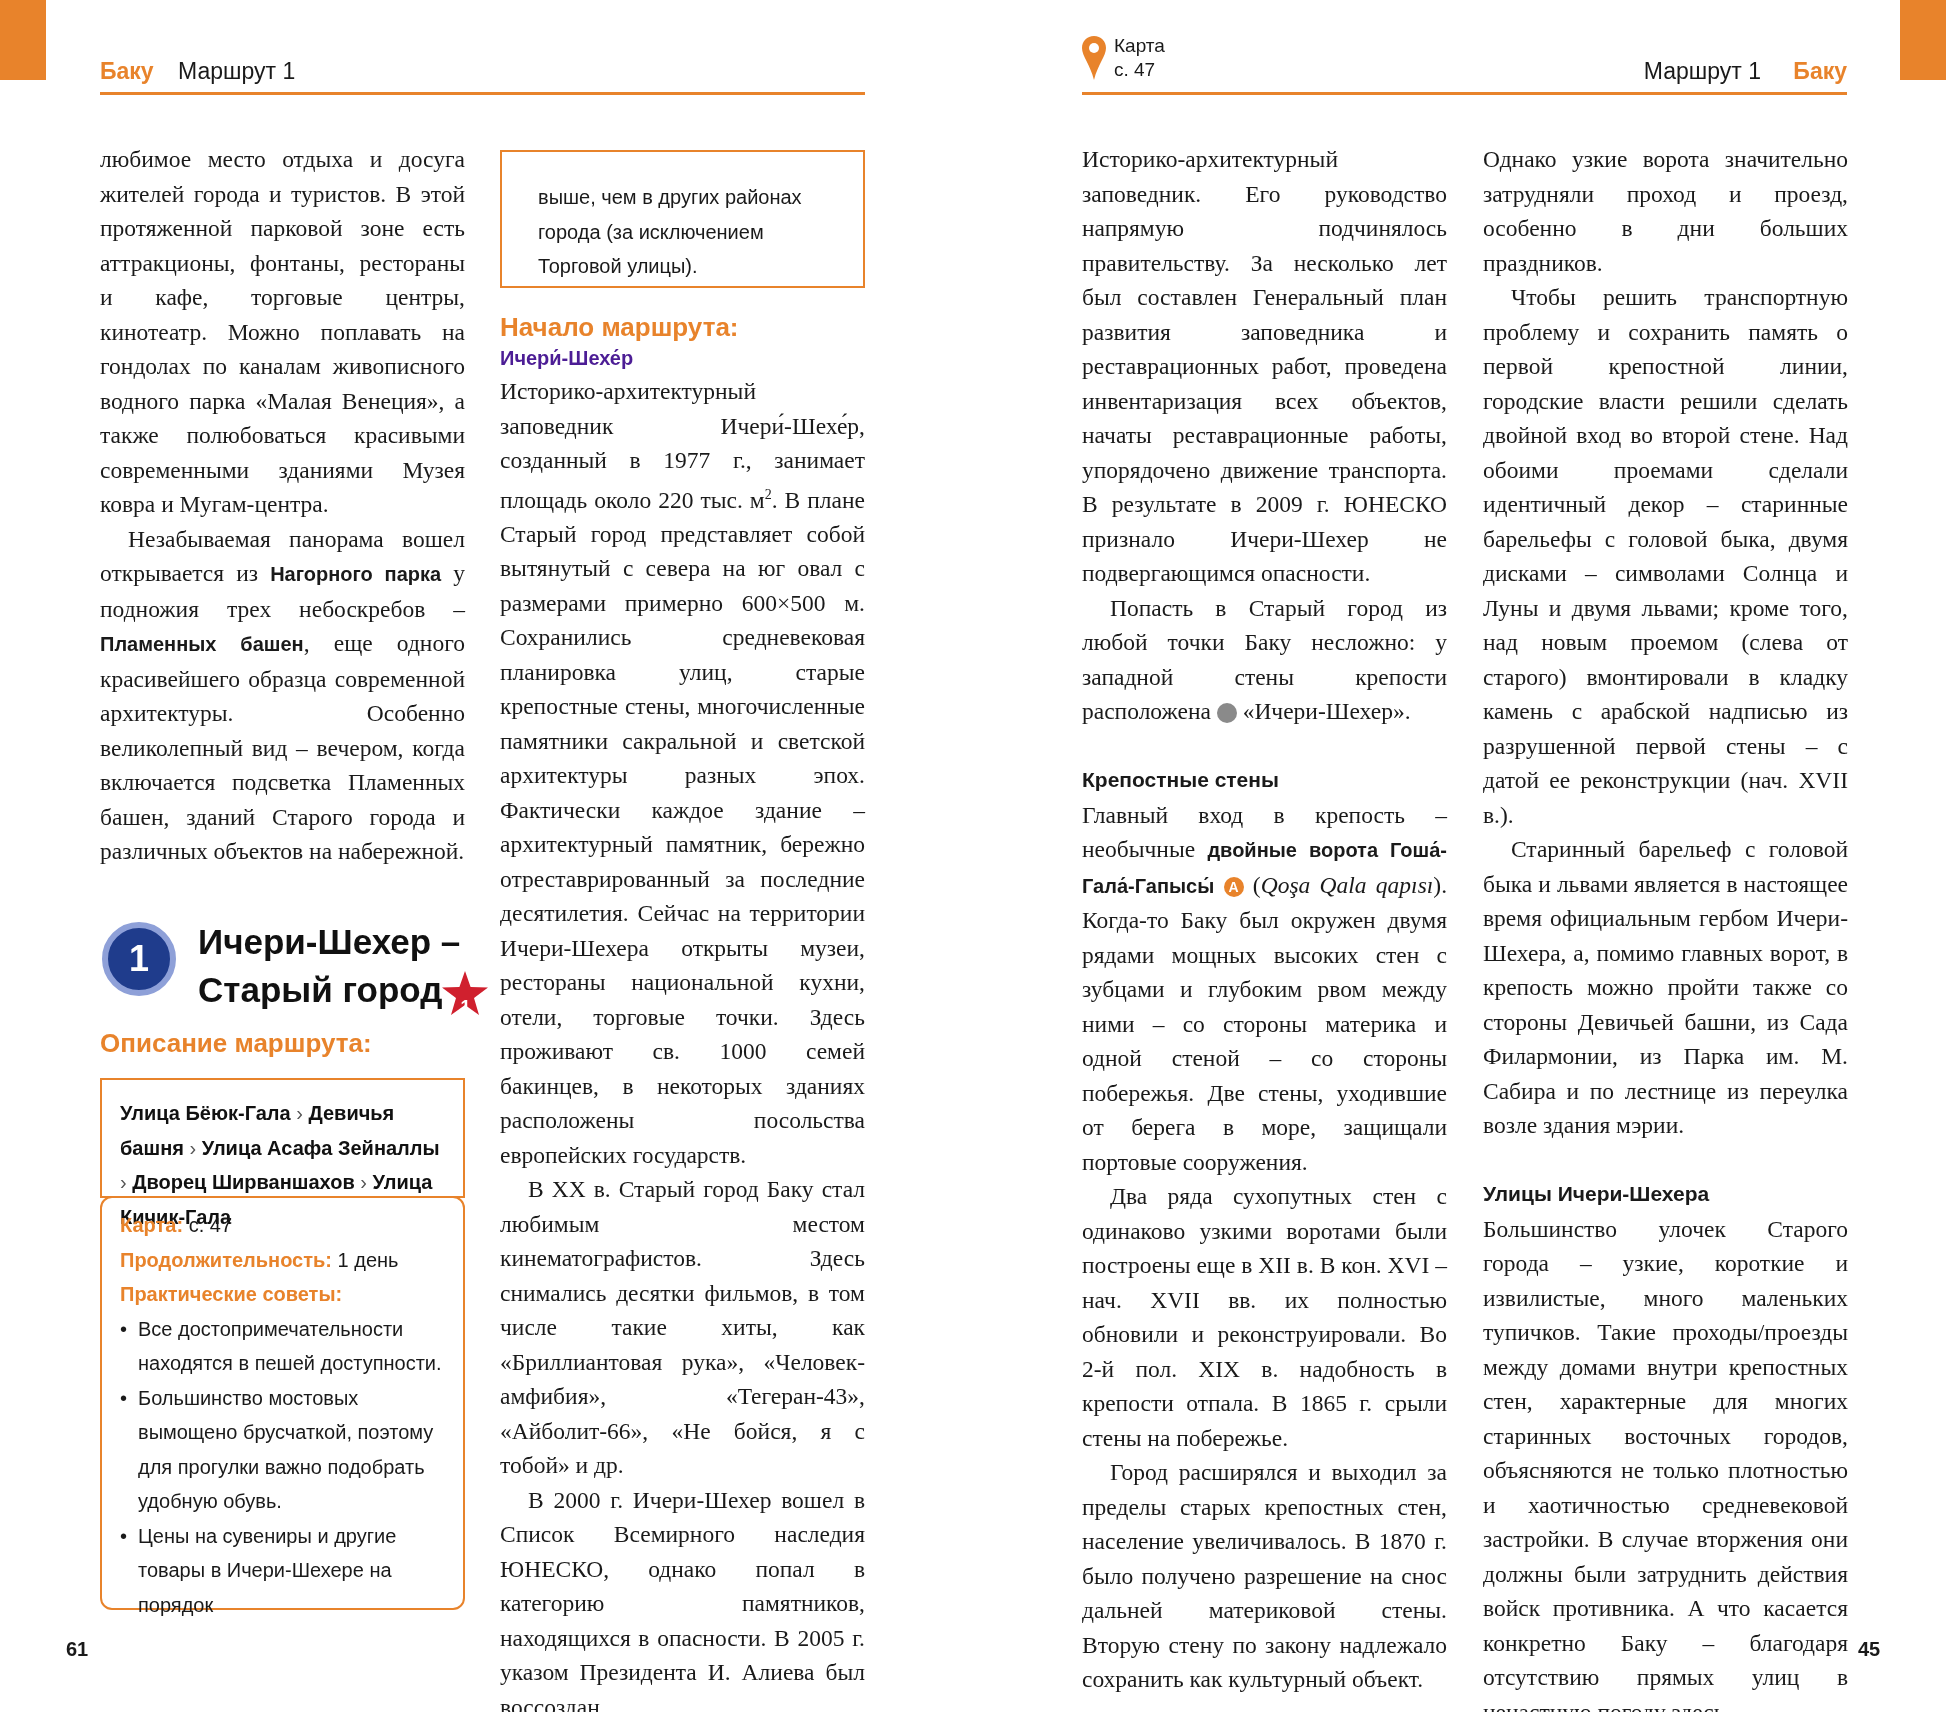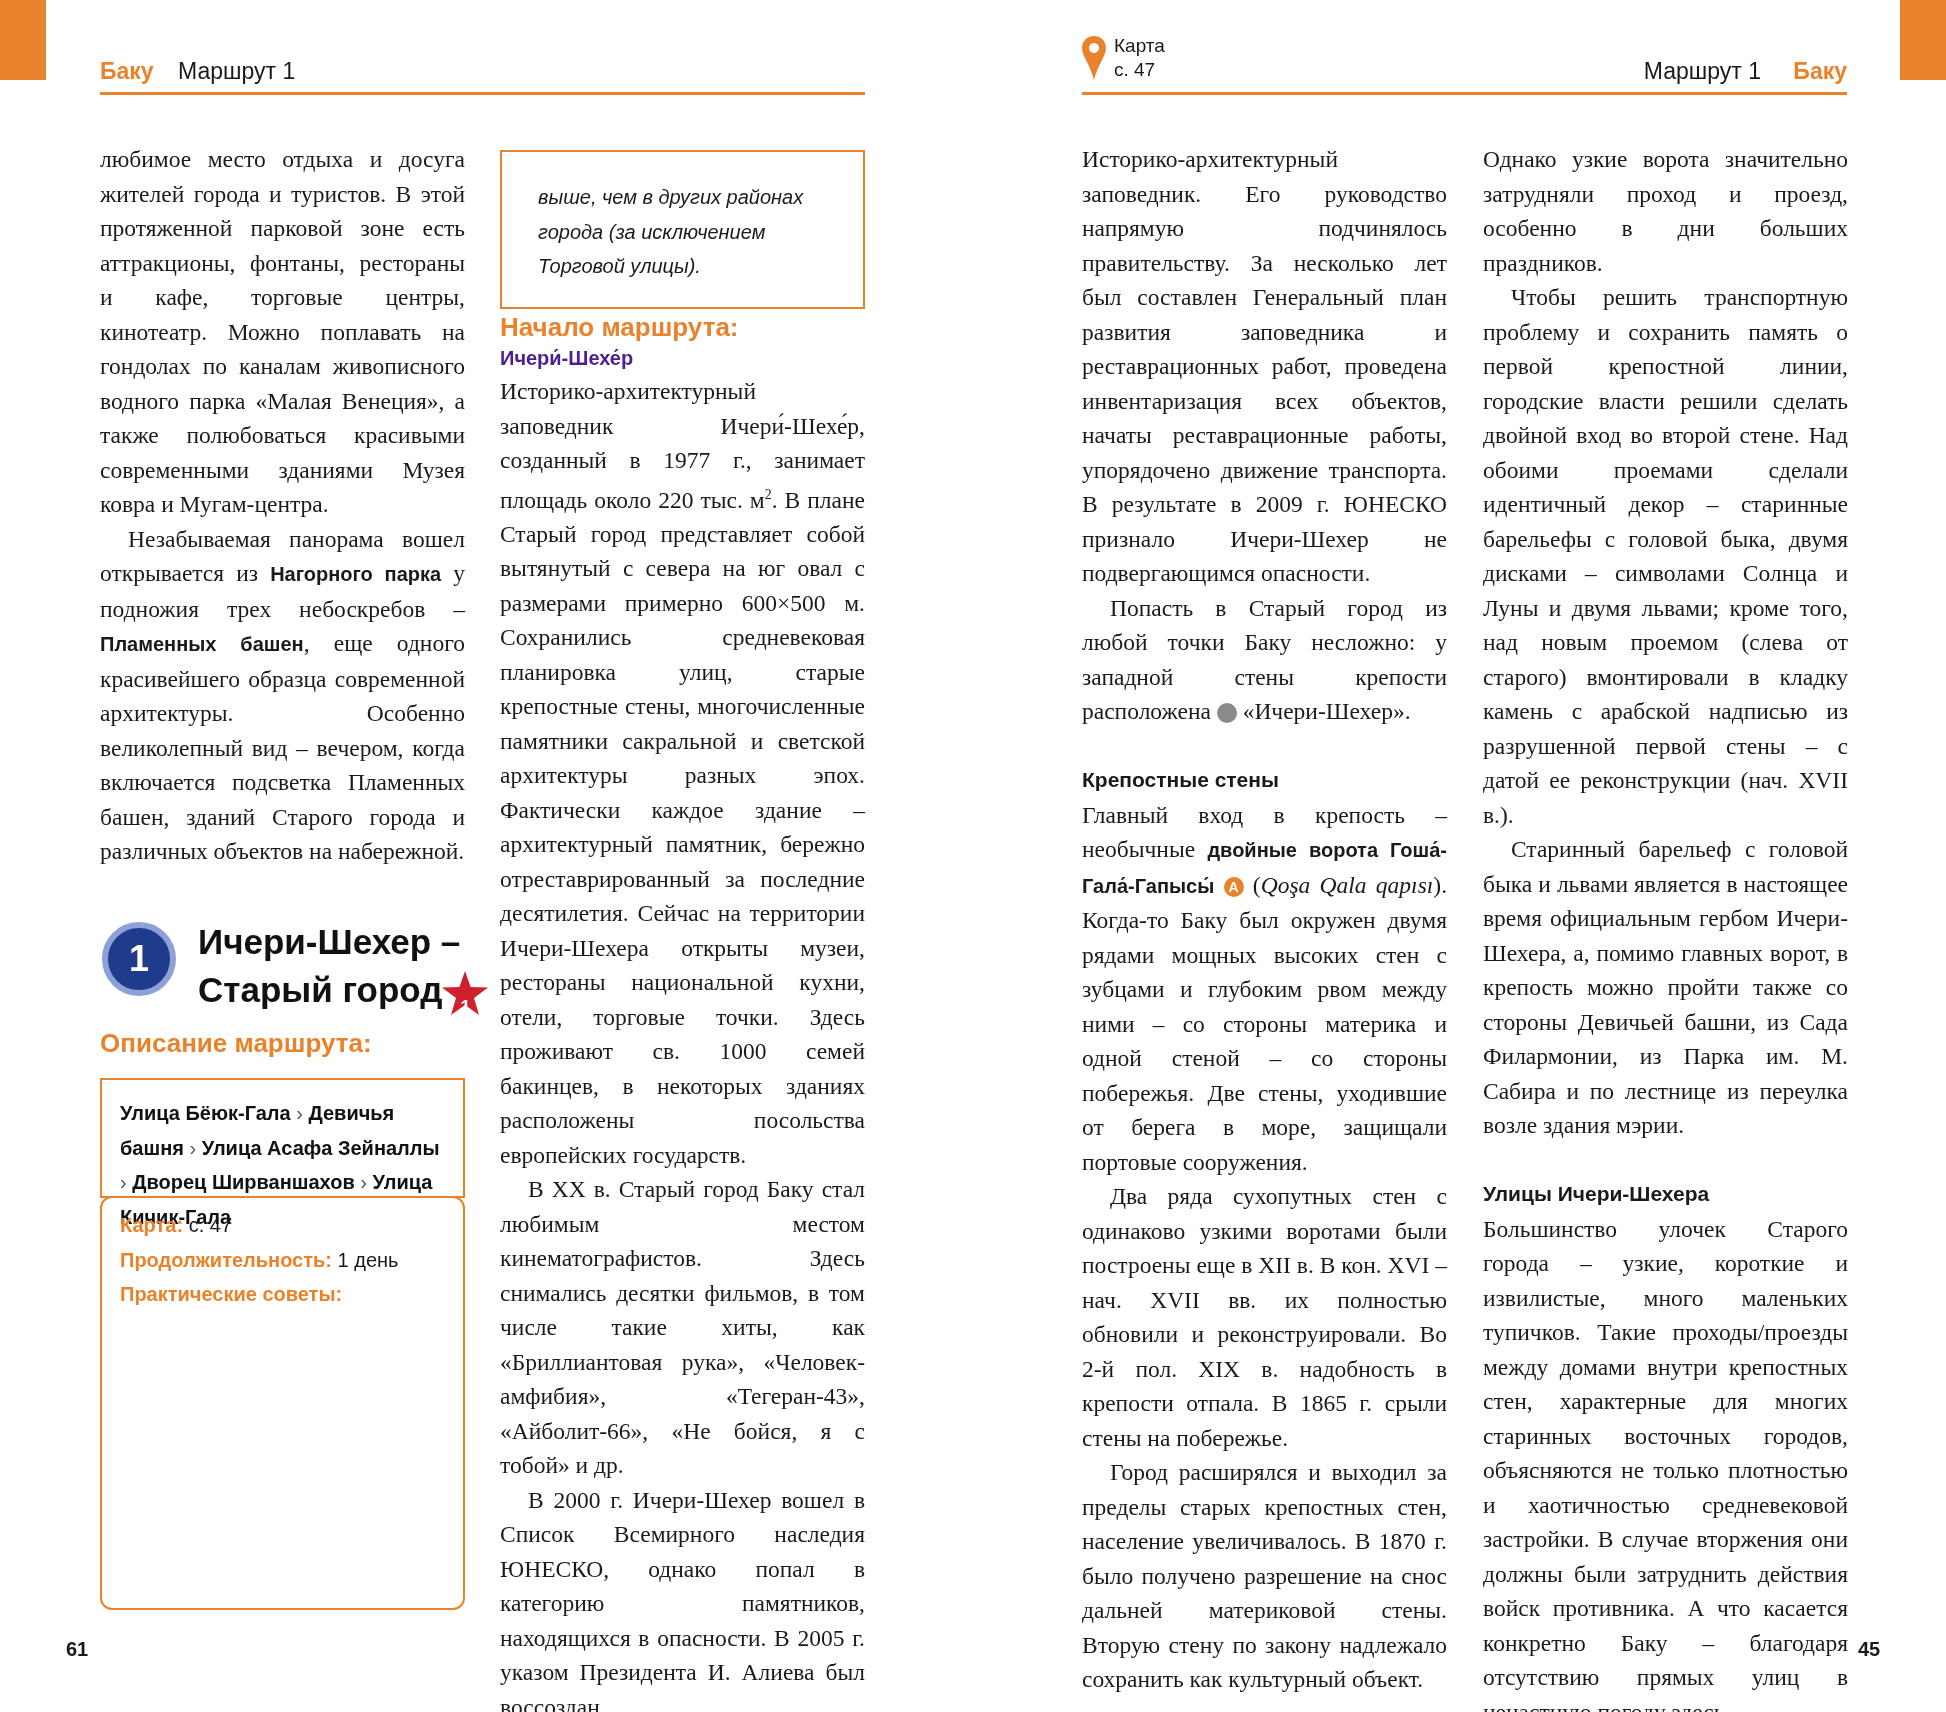--- a/index.html
+++ b/index.html
@@ -91,23 +91,28 @@
   <span>Улица Бёюк-Гала</span> <span class="arrow">›</span>
   <span>Девичья башня</span> <span class="arrow">›</span>
   <span>Улица Асафа Зейналлы</span> <span class="arrow">›</span>
   <span>Дворец Ширваншахов</span> <span class="arrow">›</span>
   <span>Улица Кичик-Гала</span>
 </div>
 <div class="box" style="position:absolute; left:100px; top:1196px; width:365px; height:414px; padding:10px 18px;border-radius:12px;">
   <div><span class="orange-lbl">Карта:</span><span> с. 47</span></div>
   <div><span class="orange-lbl">Продолжительность:</span><span> 1 день</span></div>
   <div class="orange-lbl">Практические советы:</div>
+  <ul class="tips">
+    <li>Все достопримечательности находятся в пешей доступности.</li>
+    <li>Большинство мостовых вымощено брусчаткой, поэтому для прогулки важно подобрать удобную обувь.</li>
+    <li>Цены на сувениры и другие товары в Ичери-Шехере на порядок</li>
+  </ul>
 </div>
 
-<div class="box" style="position:absolute; left:500px; top:150px; width:365px; height:159px; padding:28px 36px 10px 36px;font-style:italic;">выше, чем в других районах города (за исключением Торговой улицы).</div>
+<div class="box" style="position:absolute; left:500px; top:150px; width:365px; height:138px; padding:28px 36px 10px 36px;">выше, чем в других районах города (за исключением Торговой улицы).</div>
 <div class="col c2" style="top:312px;">
   <div class="h-orange">Начало маршрута:</div>
   <div class="h-black">Ичери́-Шехе́р</div>
   <p><span>Историко-архитектурный заповедник Ичери́-Шехе́р, созданный в 1977 г., занимает площадь около 220 тыс. м</span><sup style="font-size:14px;">2</sup><span>. В плане Старый город представляет собой вытянутый с севера на юг овал с размерами примерно 600×500 м. Сохранились средневековая планировка улиц, старые крепостные стены, многочисленные памятники сакральной и светской архитектуры разных эпох. Фактически каждое здание – архитектурный памятник, бережно отреставрированный за последние десятилетия. Сейчас на территории Ичери-Шехера открыты музеи, рестораны национальной кухни, отели, торговые точки. Здесь проживают св. 1000 семей бакинцев, в некоторых зданиях расположены посольства европейских государств.</span></p>
   <p class="ind">В XX в. Старый город Баку стал любимым местом кинематографистов. Здесь снимались десятки фильмов, в том числе такие хиты, как «Бриллиантовая рука», «Человек-амфибия», «Тегеран-43», «Айболит-66», «Не бойся, я с тобой» и др.</p>
   <p class="ind">В 2000 г. Ичери-Шехер вошел в Список Всемирного наследия ЮНЕСКО, однако попал в категорию памятников, находящихся в опасности. В 2005 г. указом Президента И. Алиева был воссоздан</p>
 </div>
 
 <div class="col c3">
   <p>Историко-архитектурный заповедник. Его руководство напрямую подчинялось правительству. За несколько лет был составлен Генеральный план развития заповедника и реставрационных работ, проведена инвентаризация всех объектов, начаты реставрационные работы, упорядочено движение транспорта. В результате в 2009 г. ЮНЕСКО признало Ичери-Шехер не подвергающимся опасности.</p>

